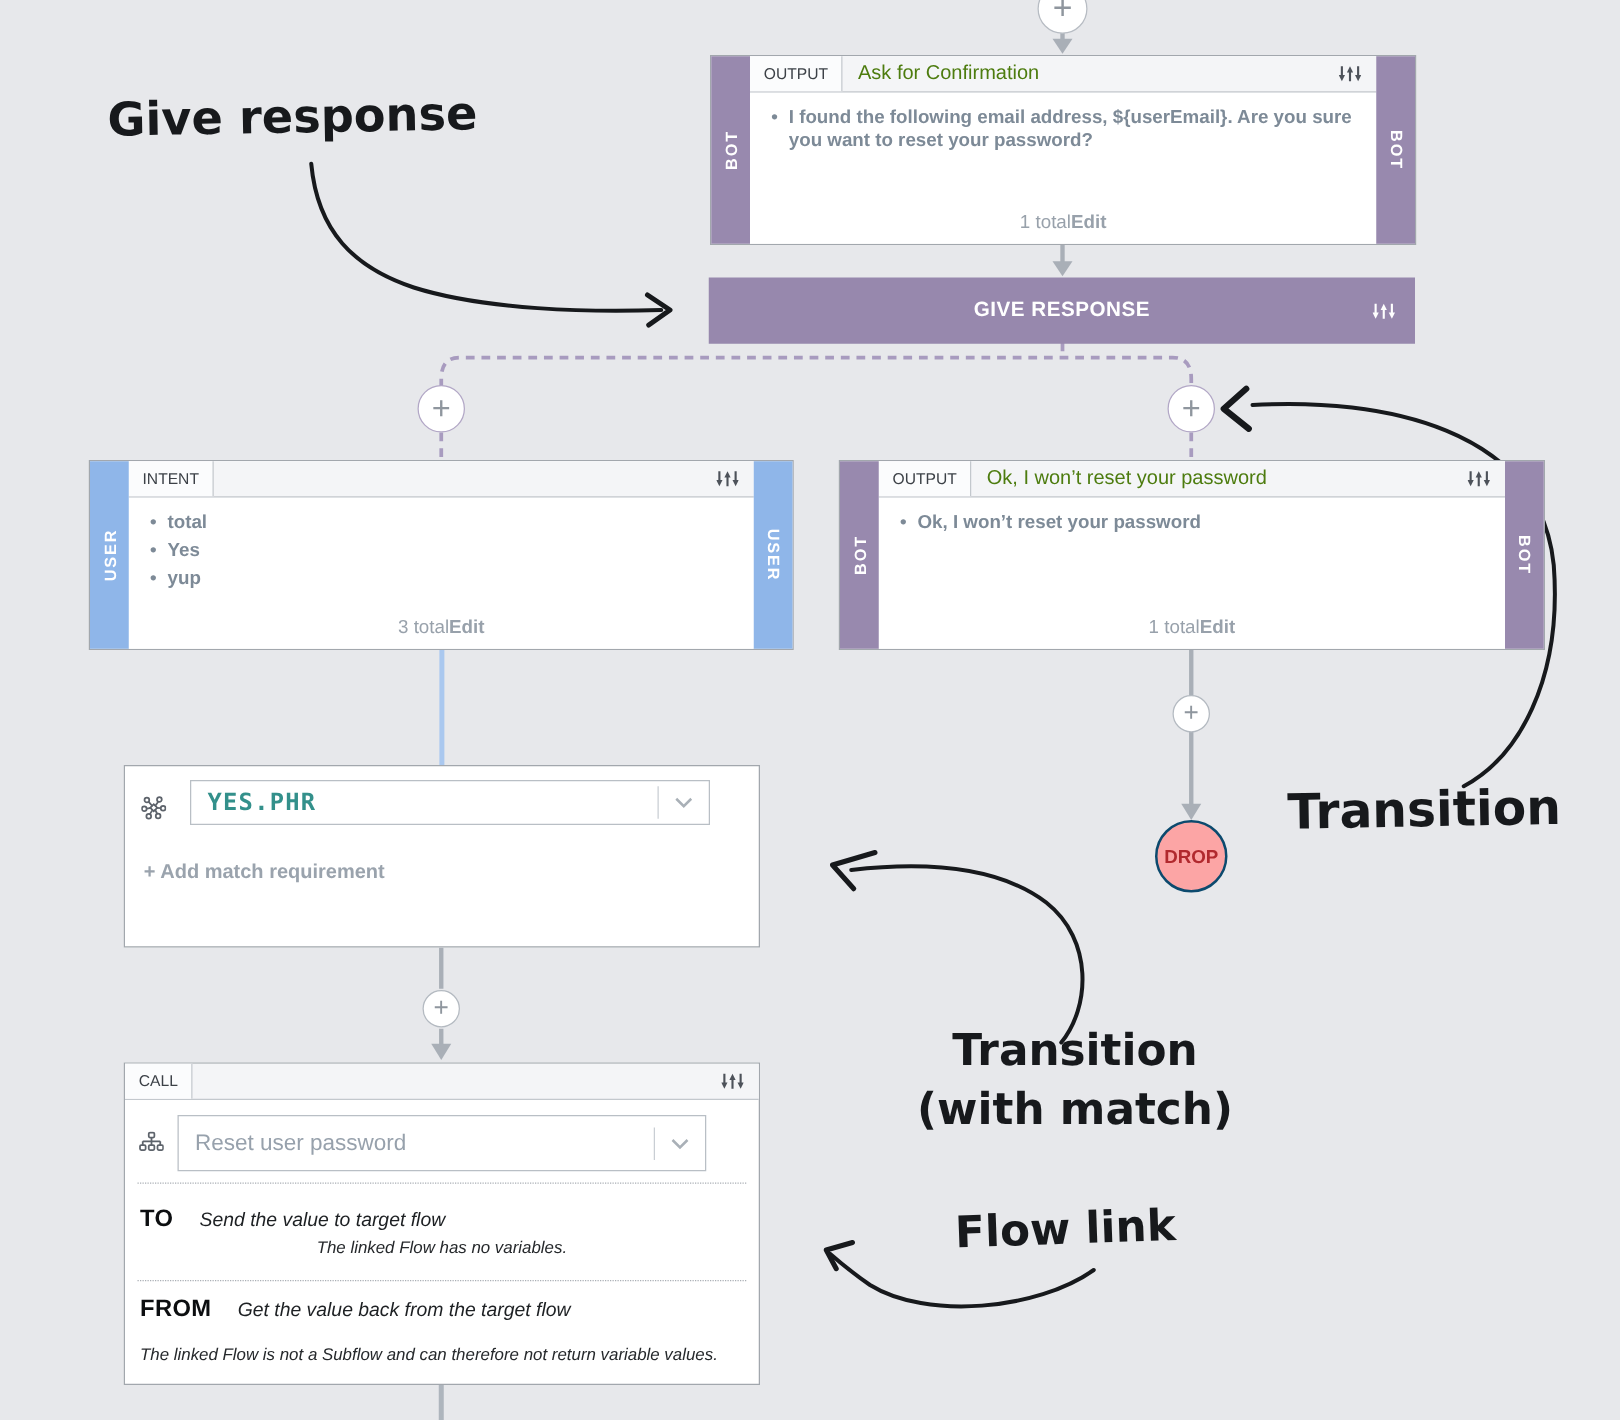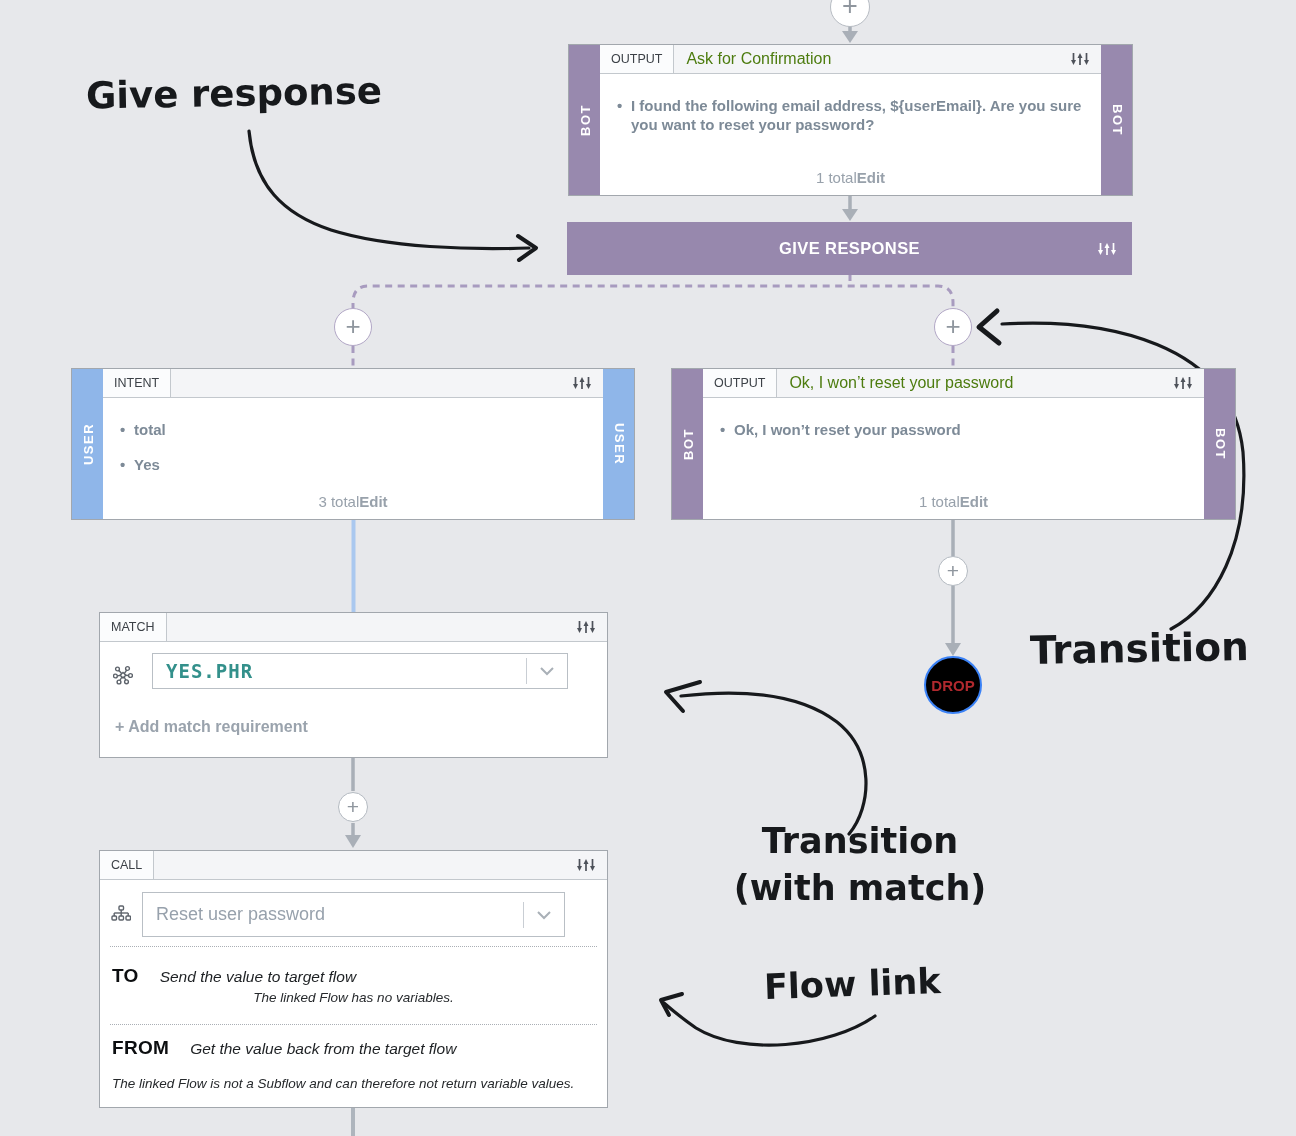--- a/index.html
+++ b/index.html
@@ -20,21 +20,21 @@
   .node-header{height:28px;flex:0 0 28px;display:flex;align-items:stretch;background:#f4f5f7;
                border-bottom:1px solid #c3c8cd;}
   .tab{display:flex;align-items:center;padding:0 11px;font-size:12.5px;color:#3c4147;
        border-right:1px solid #c3c8cd;background:#fbfcfd;white-space:nowrap;}
   .node-title{flex:1;display:flex;align-items:center;padding:0 12px;font-size:16px;color:#4d7c0f;
               white-space:nowrap;overflow:hidden;}
   .sliders{width:42px;display:flex;align-items:center;justify-content:center;color:#4d525a;cursor:pointer;}
   .node-body{flex:1;padding:7px 14px 0 14px;overflow:hidden;}
   .bullets{list-style:none;margin:0;padding:0;}
   .bullets li{position:relative;padding-left:17px;font-size:15px;font-weight:bold;color:#7d8a97;
-              line-height:18.5px;margin-top:16px;}
+              line-height:18.5px;margin-top:4px;}
   .bullets li::before{content:"\2022";position:absolute;left:3px;}
   .node-footer{margin-top:auto;display:flex;justify-content:center;align-items:flex-end;
                padding:0 13px 9px 13px;font-size:15px;color:#98a1ab;}
   .edit{font-weight:bold;cursor:pointer;}
 
   
   .gr-bar{position:absolute;left:567px;top:222px;width:565px;height:53px;background:#9788ad;
           display:flex;align-items:center;justify-content:center;z-index:2;cursor:pointer;}
   .gr-label{color:#fff;font-weight:bold;font-size:16.5px;letter-spacing:.4px;}
   .gr-bar .sliders{position:absolute;right:4px;top:0;height:100%;color:#fff;}
@@ -63,21 +63,21 @@
   .plus-circle{position:absolute;background:#fff;border-radius:50%;display:flex;align-items:center;
                justify-content:center;color:#8f969e;z-index:3;box-sizing:border-box;cursor:pointer;}
   .plus-circle::before{content:"+";font-weight:200;line-height:1;margin-top:-2px;}
   .pc-lg{width:38px;height:38px;border:1.5px solid #b2a7c6;}
   .pc-lg::before{font-size:26px;}
   .pc-sm{width:30px;height:30px;border:1.5px solid #b4bac1;}
   .pc-sm::before{font-size:21px;}
   .pc-top{width:40px;height:40px;border:1.5px solid #b7bcc3;}
   .pc-top::before{font-size:27px;}
   .drop-circle{position:absolute;left:924px;top:656px;width:58px;height:58px;border-radius:50%;
-               background:#000000;border:2px solid #3b82f6;box-sizing:border-box;display:flex;
+               background:#fca5a5;border:2px solid #0c4a6e;box-sizing:border-box;display:flex;
                align-items:center;justify-content:center;color:#b1292e;font-size:15px;
                font-weight:bold;z-index:3;cursor:pointer;}
 
   
   .hand{position:absolute;z-index:4;color:#17191c;font-family:"DejaVu Sans",sans-serif;
         font-weight:bold;white-space:nowrap;}
   .hand-give{left:86px;top:72px;font-size:37px;transform:rotate(-1deg);}
   .hand-transition{left:1030px;top:626px;font-size:39px;transform:rotate(-1deg);}
   .hand-twm{left:688px;top:818px;width:344px;text-align:center;font-size:35px;line-height:47px;
             white-space:normal;}
@@ -250,36 +250,20 @@
         <span>1 total</span>
         <span class="edit">Edit</span>
       </div>
     </div>
     <div class="sidebar bot">
       <span class="vlabel cw">BOT</span>
     </div>
   </div>
 
   <div class="simple-node" style="left:99px;top:612px;width:509px;height:146px;">
-    <div class="node-header">
-      <div class="tab">MATCH</div>
-      <div class="node-title"></div>
-      <div class="sliders">
-        <svg width="18" height="14" viewBox="0 0 18 14">
-            <g stroke="currentColor" stroke-width="1.7">
-              <line x1="2.5" y1="1" x2="2.5" y2="9"></line>
-              <line x1="9" y1="13" x2="9" y2="5"></line>
-              <line x1="15.5" y1="1" x2="15.5" y2="9"></line>
-            </g>
-            <polygon points="0,8 5,8 2.5,13" fill="currentColor"></polygon>
-            <polygon points="6.5,6 11.5,6 9,1" fill="currentColor"></polygon>
-            <polygon points="13,8 18,8 15.5,13" fill="currentColor"></polygon>
-          </svg>
-      </div>
-    </div>
     <div class="sn-body">
       <span class="node-icon" style="left:13px;top:23px;">
         <svg width="20" height="20" viewBox="0 0 20 20" fill="none" stroke="currentColor" stroke-width="1.4">
           <rect x="8" y="8.2" width="4" height="4" transform="rotate(45 10 10.2)"></rect>
           <circle cx="4.5" cy="4" r="1.9"></circle>
             <circle cx="14.5" cy="3.5" r="1.9"></circle>
             <circle cx="17.5" cy="10.5" r="1.9"></circle>
           <circle cx="13.5" cy="16.8" r="1.9"></circle>
             <circle cx="6" cy="17" r="1.9"></circle>
             <circle cx="2.4" cy="11" r="1.9"></circle>

